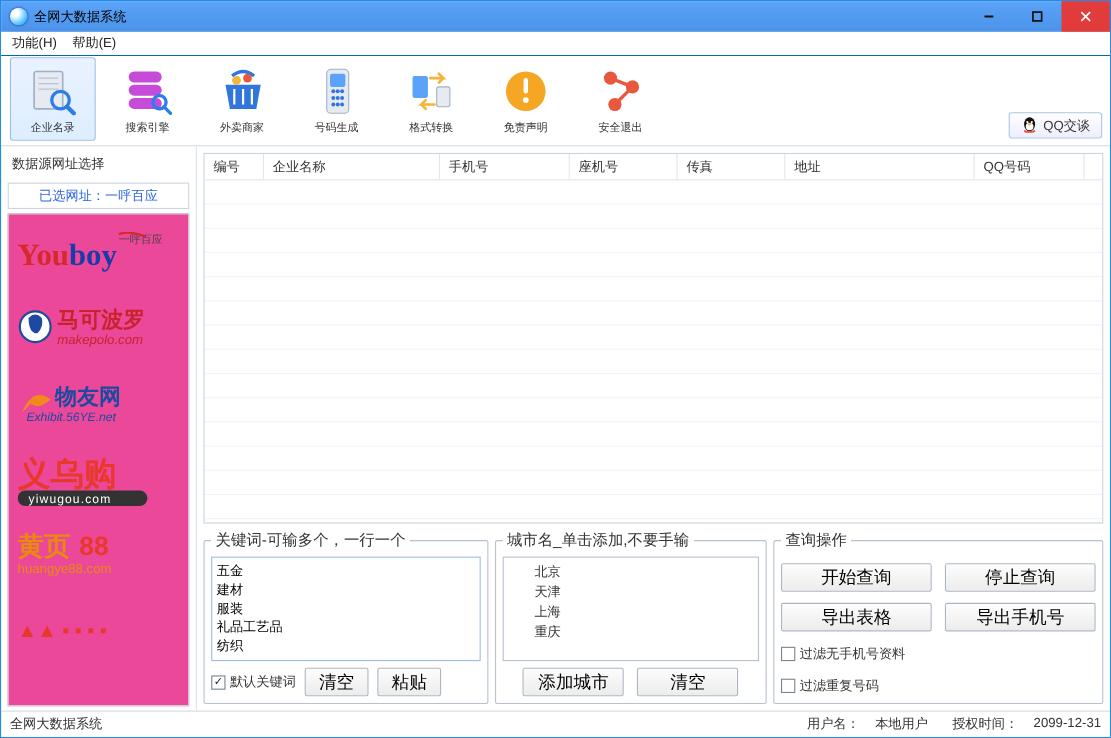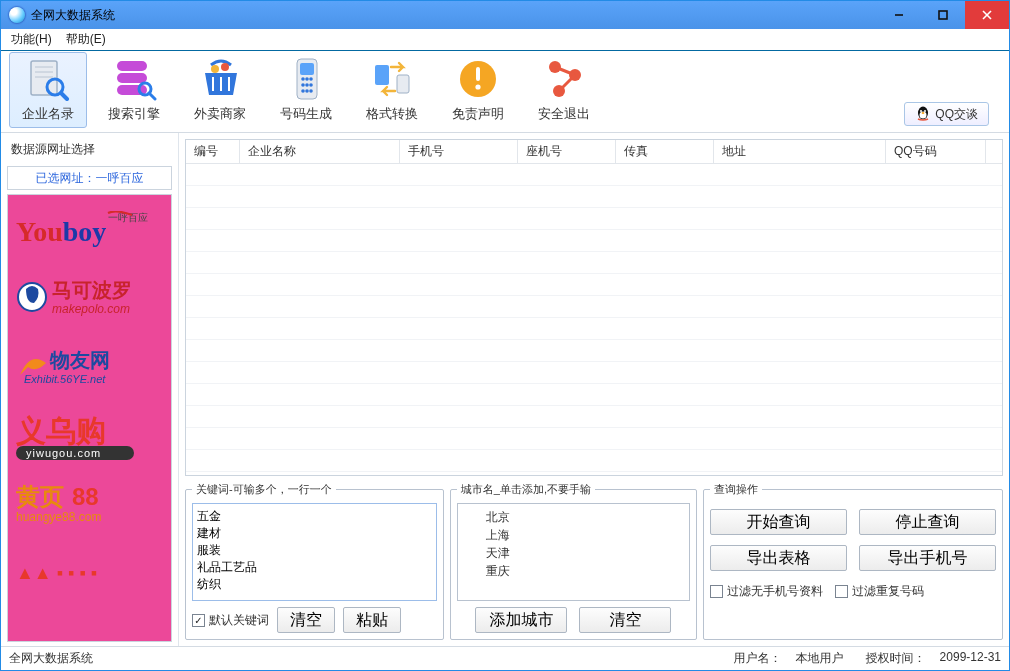--- a/index.html
+++ b/index.html
@@ -10,49 +10,49 @@
 .titlebar .app-icon { width: 16px; height: 16px; background: radial-gradient(circle at 30% 30%, #fff 20%, #6cf 60%, #18c 100%); border-radius: 50%; box-shadow: 0 0 2px #018; }
 .win-btns { display: flex; }
 .win-btn { width: 44px; height: 28px; display: flex; align-items: center; justify-content: center; cursor: pointer; color: #111; }
 .win-btn.close { background: #e23b3b; color: #fff; }
 .menubar { height: 22px; display: flex; align-items: center; gap: 14px; padding: 0 10px; background: #fff; border-bottom: 1px solid #0369a1; color: #222; }
 .menubar span { cursor: default; }
 .toolbar { height: 82px; display: flex; align-items: flex-end; gap: 8px; padding: 6px 8px 4px 8px; background: #fff; border-bottom: 1px solid #d4dbe3; position: relative; }
 .tool { width: 78px; height: 76px; display: flex; flex-direction: column; align-items: center; justify-content: flex-end; gap: 4px; border: 1px solid transparent; border-radius: 3px; cursor: pointer; padding-bottom: 4px; }
 .tool.active { background: linear-gradient(#eaf2ff,#def); border-color: #9cbde9; }
 .tool .ticon { width: 48px; height: 44px; display: flex; align-items: center; justify-content: center; }
-.tool .tlabel { font-size: 13px; color: #333; }
-.qq-btn { position: absolute; right: 20px; bottom: 6px; height: 24px; padding: 0 10px; display: flex; align-items: center; gap: 4px; border: 1px solid #aac6e6; background: linear-gradient(#fff,#eef); border-radius: 3px; cursor: pointer; }
+.tool .tlabel { font-size: 10px; color: #333; }
+.qq-btn { position: absolute; right: 7px; bottom: 6px; height: 24px; padding: 0 10px; display: flex; align-items: center; gap: 4px; border: 1px solid #aac6e6; background: linear-gradient(#fff,#eef); border-radius: 3px; cursor: pointer; }
 .body { flex: 1; display: flex; min-height: 0; }
 .side { width: 178px; border-right: 1px solid #dfe5ec; display: flex; flex-direction: column; padding: 4px; gap: 4px; }
 .panel-title { padding: 4px 6px; color: #333; }
 .chosen-url { border: 1px solid #cbd4de; height: 24px; display: flex; align-items: center; justify-content: center; color: #2c66dd; cursor: pointer; margin: 0 2px; }
 .source-list { flex: 1; border: 1px solid #cbd4de; margin: 0 2px; overflow-y: scroll; background: #ec4899; display: flex; flex-direction: column; gap: 16px; padding: 12px 8px; }
 .logo-item { height: 52px; display: flex; align-items: center; }
 .logo-item svg { max-height: 50px; }
 .main { flex: 1; display: flex; flex-direction: column; padding: 6px; gap: 6px; min-width:0;}
 .table-wrap { flex: 1; border: 1px solid #cbd4de; background: #fff; overflow: hidden; }
 .grid-header { display: flex; height: 24px; background: #fff; border-bottom: 1px solid #e2e6eb; }
 .grid-header .cell { display: flex; align-items: center; padding: 0 8px; border-right: 1px solid #e2e6eb; font-size: 12px; color: #333; }
 .grid-body { height: calc(100% - 24px); overflow-y: scroll; }
 .grid-rows .row { display: flex; height: 22px; border-bottom: 1px solid #f1f3f6; }
 .panels-row { display: flex; gap: 6px; height: 158px; }
 fieldset { border: 1px solid #b8c2cf; border-radius: 2px; padding: 6px; display: flex; flex-direction: column; gap: 6px; }
-fieldset legend { padding: 0 4px; color: #333; font-size: 11px; }
+fieldset legend { padding: 0 4px; color: #333; font-size: 14px; }
 .kw-panel { flex: 1.05; }
 .city-panel { flex: 1; }
 .query-panel { width: 300px; }
 textarea.kw { flex: 1; resize: none; border: 1px solid #9cbde9; padding: 4px; font-family: inherit; font-size: 12px; width: 100%; background: #fff; }
 .listbox { flex: 1; border: 1px solid #b8c2cf; padding: 4px; overflow: auto; background: #fff;}
 .listbox div { line-height: 18px; margin-left: 24px; }
 .btn { height: 26px; padding: 0 12px; border: 1px solid #adb7c3; background: linear-gradient(#fdfdfd,#ececec); cursor: pointer; font-family: inherit; font-size: 16px; border-radius: 2px; }
 .kw-bottom { display: flex; align-items: center; gap: 8px; }
 .city-bottom { display: flex; gap: 12px; justify-content: center;}
 .query-grid { display: grid; grid-template-columns: 1fr 1fr; gap: 10px 12px; padding-top: 6px;}
-.query-checks { display: flex; gap: 12px; margin-top: 6px; }
+.query-checks { display: flex; gap: 12px; margin-top: 6px; flex-direction: column; }
 .checkbox { display: flex; align-items: center; gap: 4px; cursor: pointer; }
 .cb-box { width: 13px; height: 13px; border: 1px solid #7a8491; background: #fff; display: inline-flex; align-items:center; justify-content:center; font-size:10px; color:#222;}
 .statusbar { height: 24px; border-top: 1px solid #d4dbe3; display: flex; align-items: center; padding: 0 8px; gap: 18px; font-size: 12px; }
 .statusbar .right { margin-left: auto; display: flex; gap: 22px; }
 .statusbar .field { display: flex; gap: 14px; }
 ::-webkit-scrollbar { width: 16px; height: 16px; }
 ::-webkit-scrollbar-track { background: #f1f1f1; border-left: 1px solid #e2e6eb; }
 ::-webkit-scrollbar-thumb { background: #cfd6df; border: 2px solid #f1f1f1; border-radius: 3px; }
 ::-webkit-scrollbar-button { display:block; height:16px; background:#f1f1f1; }
 .ellips { overflow:hidden; white-space:nowrap; text-overflow:ellipsis;}
@@ -293,22 +293,22 @@
             </label>
             <button class="btn">清空</button>
             <button class="btn">粘贴</button>
           </div>
         </fieldset>
 
         <fieldset class="city-panel">
           <legend>城市名_单击添加,不要手输</legend>
           <div class="listbox" id="city-list">
               <div>北京</div>
+              <div>天津</div>
               <div>上海</div>
-              <div>天津</div>
               <div>重庆</div>
             </div>
           <div class="city-bottom">
             <button class="btn" style="width:92px">添加城市</button>
             <button class="btn" style="width:92px">清空</button>
           </div>
         </fieldset>
 
         <fieldset class="query-panel">
           <legend>查询操作</legend>

